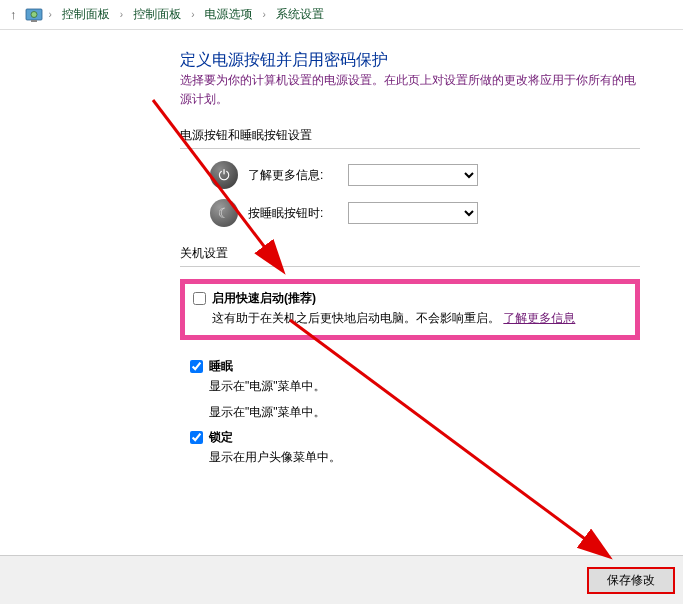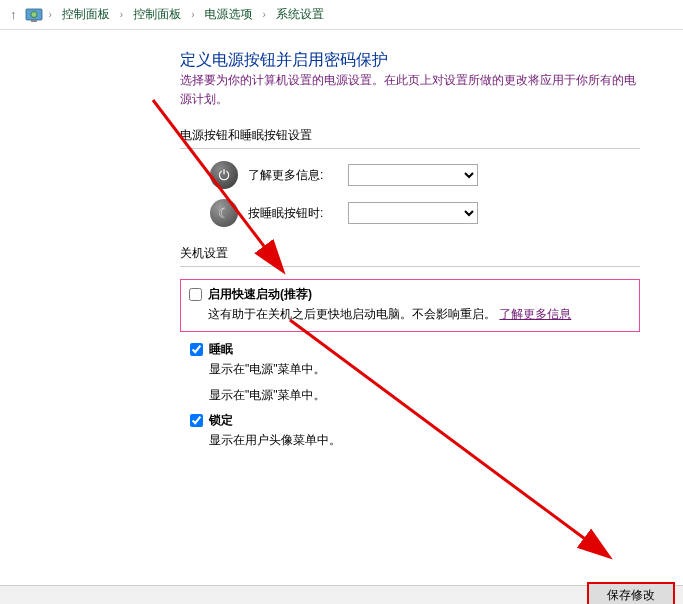--- a/index.html
+++ b/index.html
@@ -101,23 +101,23 @@
       font-size: 12px;
       border: 1px solid #aaa;
       background: #fff;
       padding: 10px 4px;
       font-family: inherit;
     }
     .shutdown-section {
       margin-top: 18px;
     }
     .fast-startup-box {
-      border: 1px solid #ec4899;
+      border: 5px solid #ec4899;
       padding: 6px 0 8px 8px;
-      margin-bottom: 9px;
+      margin-bottom: 18px;
     }
     .checkbox-row {
       display: flex;
       align-items: flex-start;
       gap: 6px;
       margin-bottom: 2px;
     }
     .checkbox-row input[type="checkbox"] {
       margin-top: 2px;
       width: 13px;
@@ -141,21 +141,21 @@
       margin-bottom: 8px;
     }
     .option-block .checkbox-row { margin-left: 0; }
     .option-block .checkbox-desc { margin-left: 19px; }
     .footer {
       position: absolute;
       bottom: 0;
       left: 0;
       right: 0;
       border-top: 1px solid #ccc;
-      height: 19px;
+      height: 49px;
       display: flex;
       justify-content: flex-end;
       align-items: center;
       padding-right: 8px;
       background: #f0f0f0;
     }
     .save-btn {
       border: 2px solid #e00000;
       background: #ddd;
       padding: 3px 18px;

